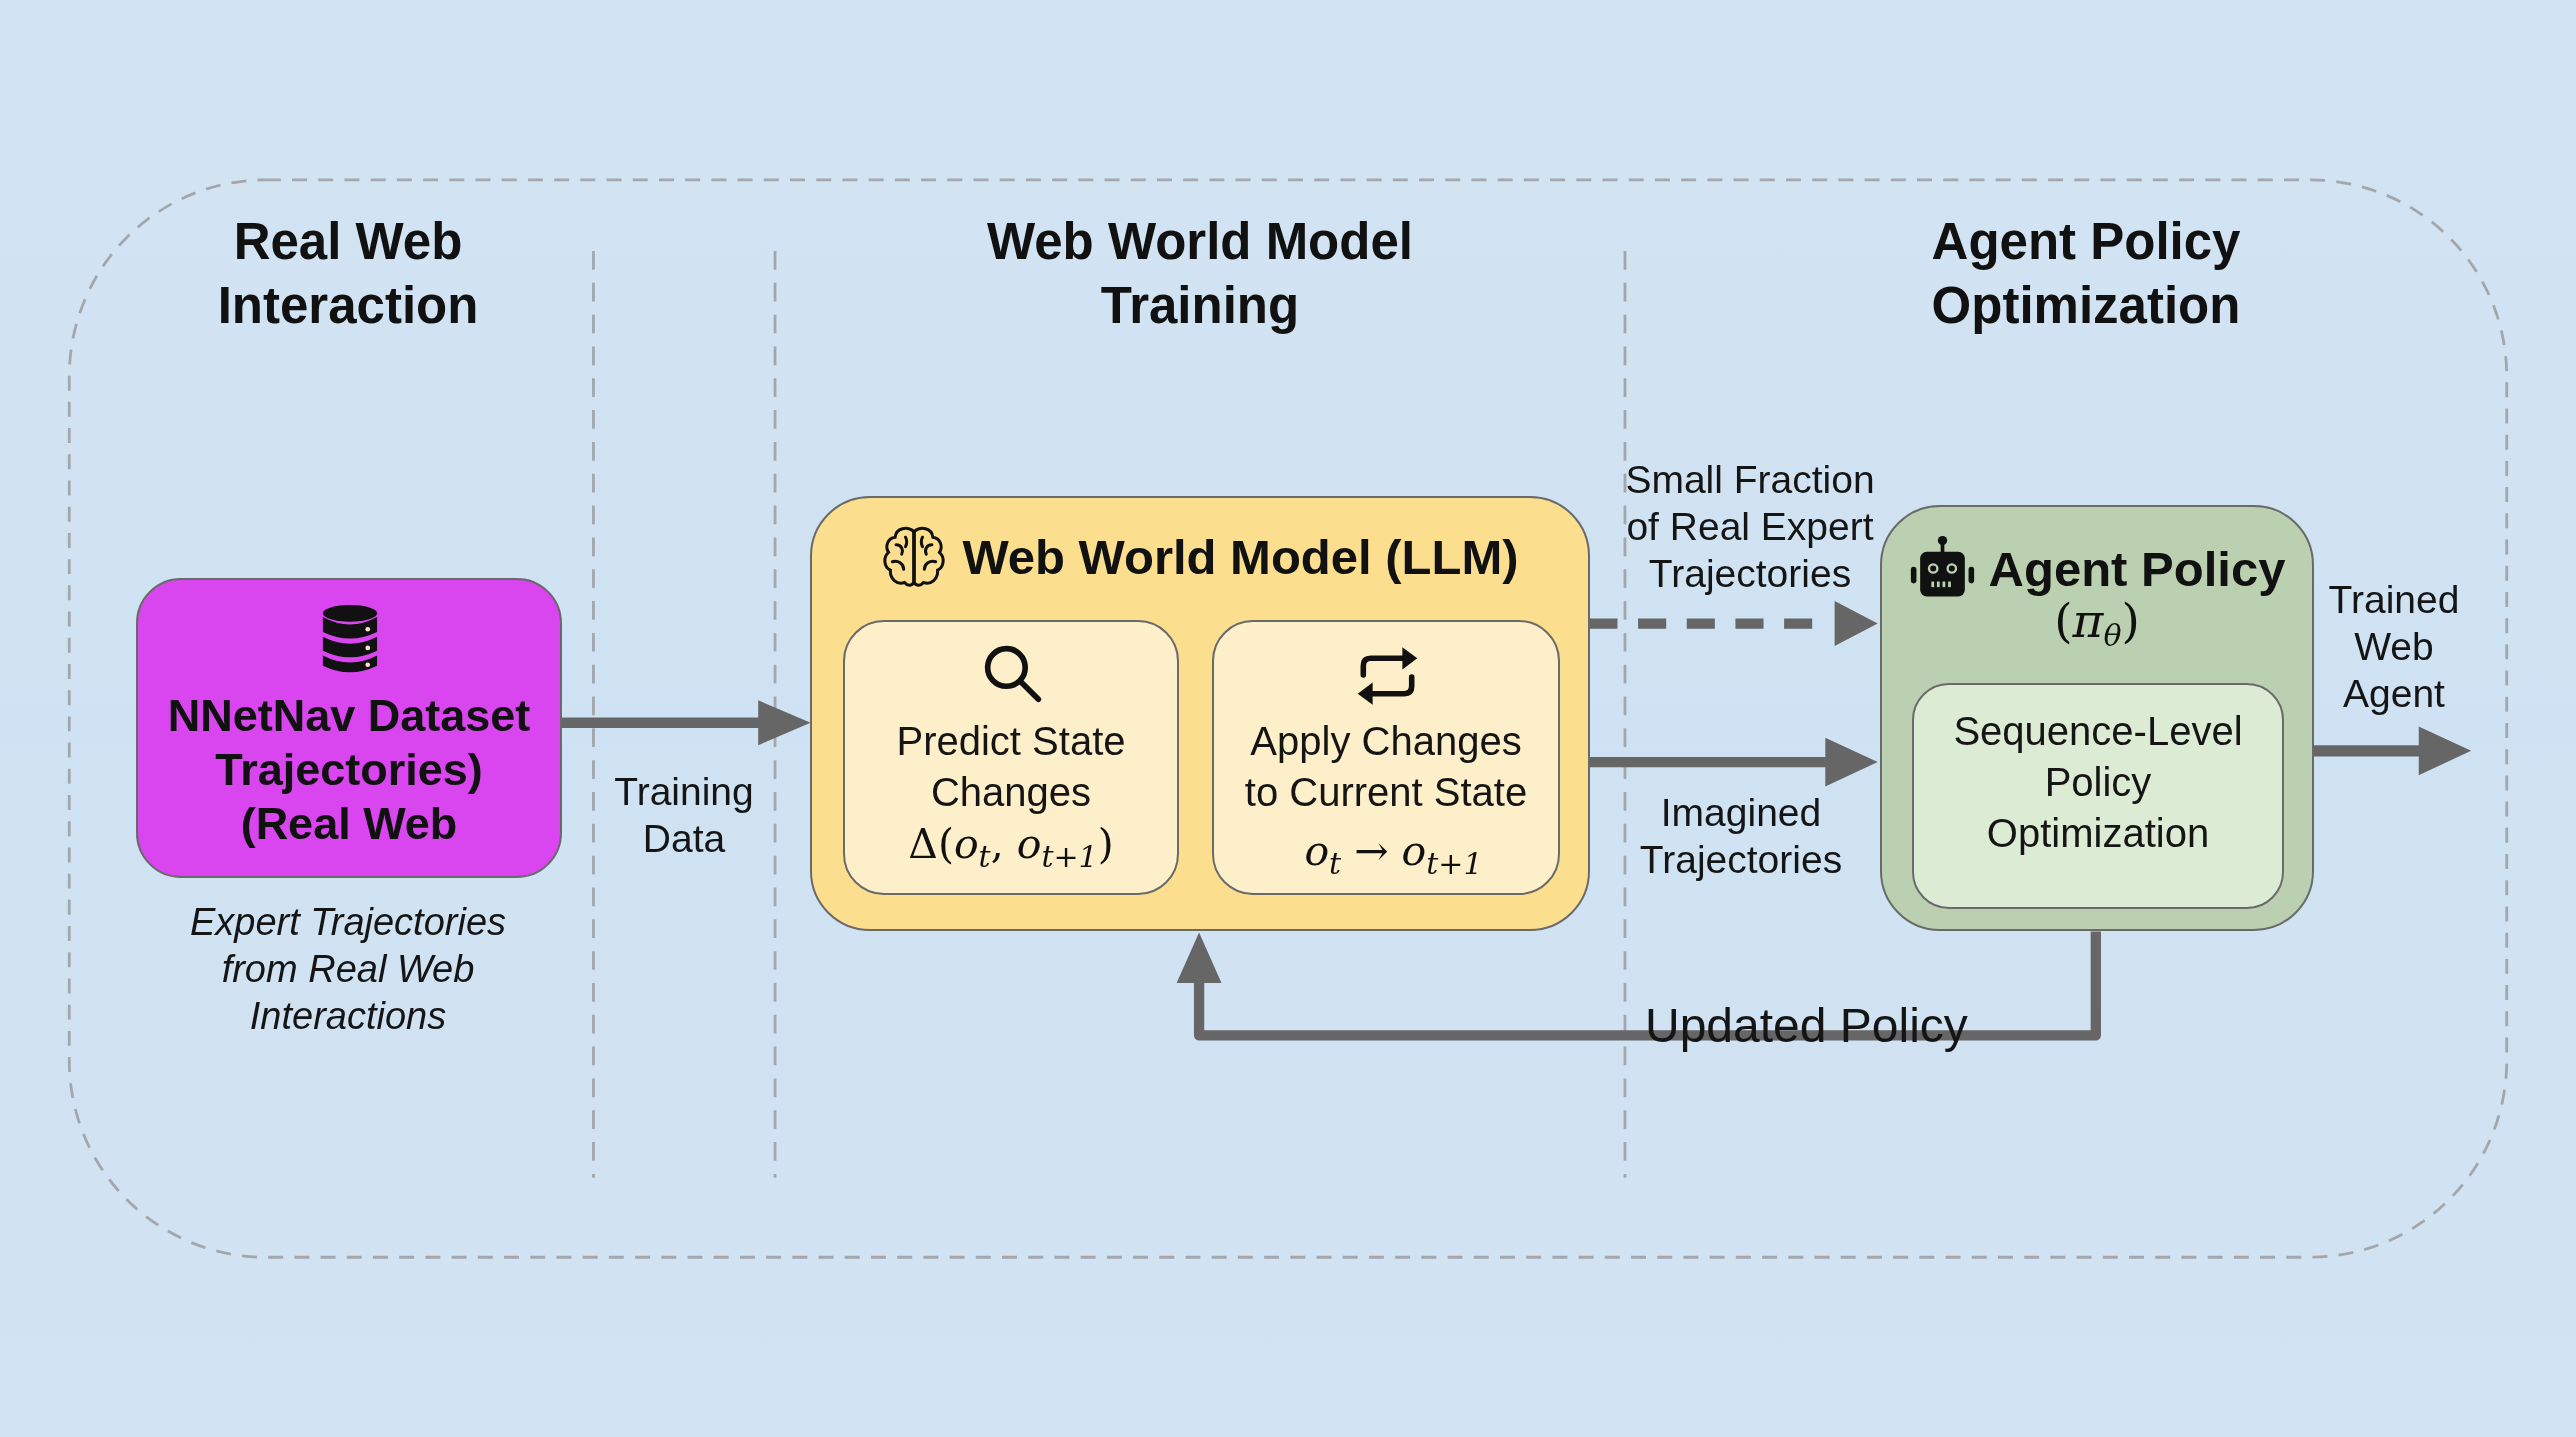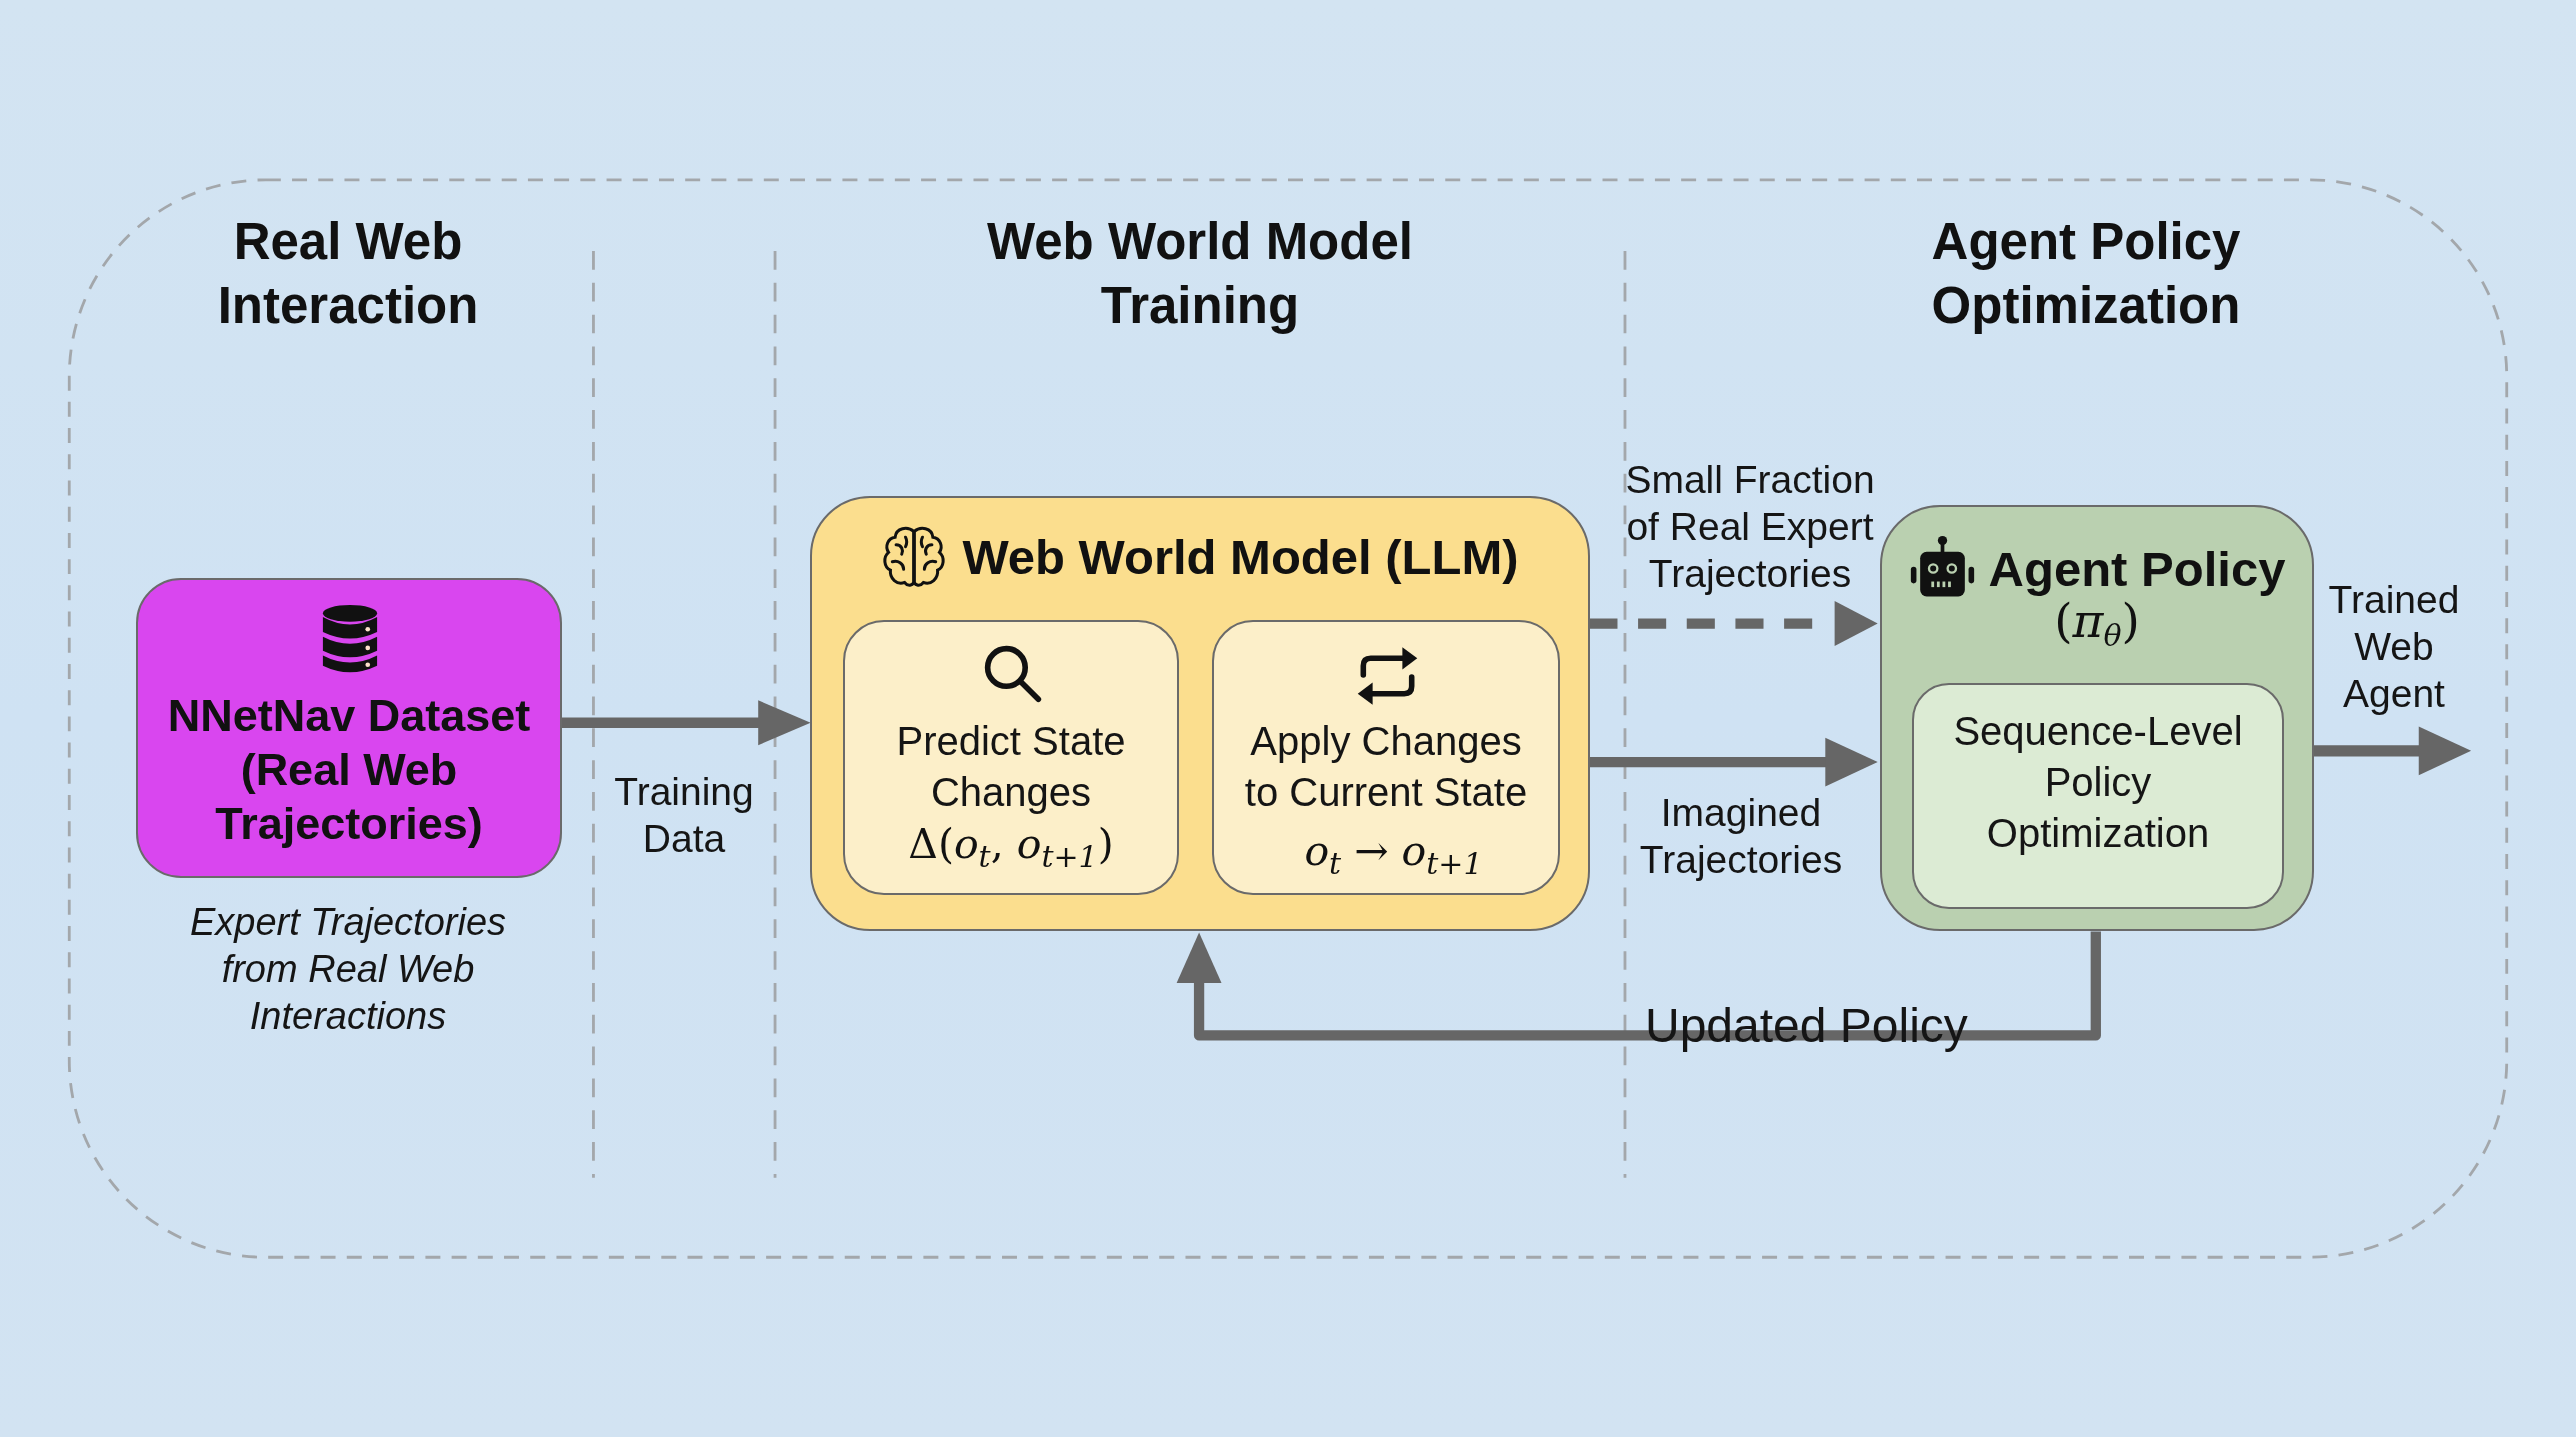--- a/index.html
+++ b/index.html
@@ -91,22 +91,22 @@
       <path d="M2 14 Q31 30 60 14 L60 30 Q31 44 2 30 Z" fill="#111"></path>
       <path d="M2 35 Q31 50 60 35 L60 50 Q31 64 2 50 Z" fill="#111"></path>
       <path d="M2 55 Q31 70 60 55 L60 66 Q31 80 2 66 Z" fill="#111"></path>
       <circle cx="50" cy="27" r="2.5" fill="#fde1cb"></circle>
       <circle cx="50" cy="47" r="2.5" fill="#fde1cb"></circle>
       <circle cx="50" cy="65" r="2.5" fill="#fde1cb"></circle>
     </svg>
   </div>
   <div class="center-text bold-label" style="top:109px;">
     <div>NNetNav Dataset</div>
+    <div>Trajectories)</div>
     <div>(Real Web</div>
-    <div>Trajectories)</div>
   </div>
 </div>
 
 <div class="float-label italic-caption" style="left:348px; top:899px; line-height:47px; font-size:38px;">
   <div>Expert Trajectories</div>
   <div>from Real Web</div>
   <div>Interactions</div>
 </div>
 
 <div class="float-label" style="left:684px; top:768px;">

